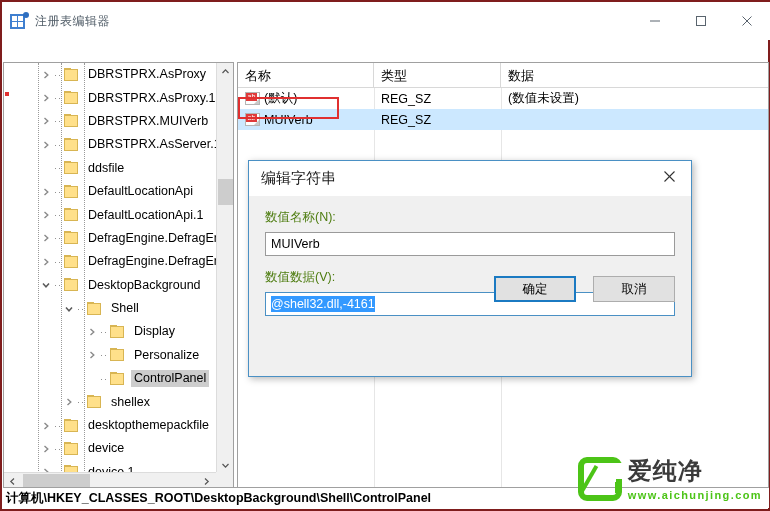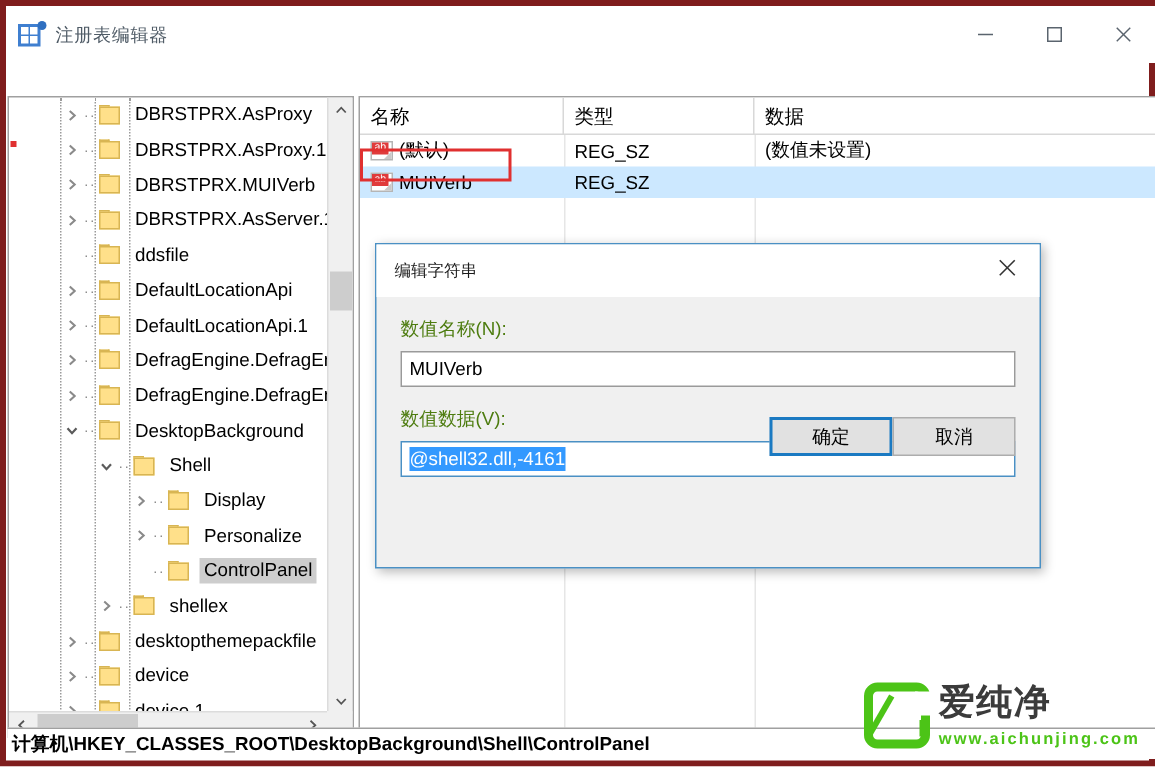--- a/index.html
+++ b/index.html
@@ -7,21 +7,21 @@
     margin: 0; padding: 0;
     width: 770px; height: 511px;
     font-family: "Liberation Sans", "DejaVu Sans", sans-serif;
     overflow: hidden;
     background: #ffffff;
   }
   #app {
     position: relative;
     width: 770px; height: 511px;
     background: #ffffff;
-    border: 4px solid #7f1d1d;
+    border: 2px solid #7f1d1d;
   }
 
   
   .titlebar {
     position: absolute; left: 0; top: 0;
     width: 768px; height: 38px;
     background: #ffffff;
     display: flex; align-items: center;
   }
   .app-icon {
@@ -240,21 +240,21 @@
     background: #f0f0f0;
     border: 1px solid #4a90c4;
     box-shadow: 2px 2px 7px rgba(0,0,0,.28);
   }
   .dlg-title {
     height: 35px; background: #ffffff;
     display: flex; align-items: center;
     position: relative;
   }
   .dlg-title .t {
-    margin-left: 12px; font-size: 11px; color: #1b1b1b;
+    margin-left: 12px; font-size: 15px; color: #1b1b1b;
   }
   .dlg-close {
     position: absolute; right: 0; top: 0;
     width: 44px; height: 30px;
     display: flex; align-items: center; justify-content: center;
     color: #333;
   }
   .dlg-body { position: relative; padding: 0 16px; }
   .dlg-label {
     font-size: 12.5px; color: #4d7c0f; margin-top: 13px; margin-bottom: 6px;
@@ -263,21 +263,21 @@
     height: 24px; background: #ffffff;
     border: 1px solid #9a9a9a;
     display: flex; align-items: center;
     padding: 0 5px;
     font-size: 12.5px; color: #000;
   }
   .dlg-input.focused { border: 1px solid #4a90c4; }
   .sel-text { background: #3399ff; color: #ffffff; padding: 1px 0px; }
   .dlg-buttons {
     position: absolute; right: 16px; bottom: 14px;
-    display: flex; 
+    display: flex; gap: 17px;
   }
   .btn {
     width: 82px; height: 26px;
     background: #e1e1e1; border: 1px solid #adadad;
     display: flex; align-items: center; justify-content: center;
     font-size: 12.5px; color: #000;
   }
   .btn.default { border: 2px solid #1b7ac2; background: #e1e1e1; }
 
   

